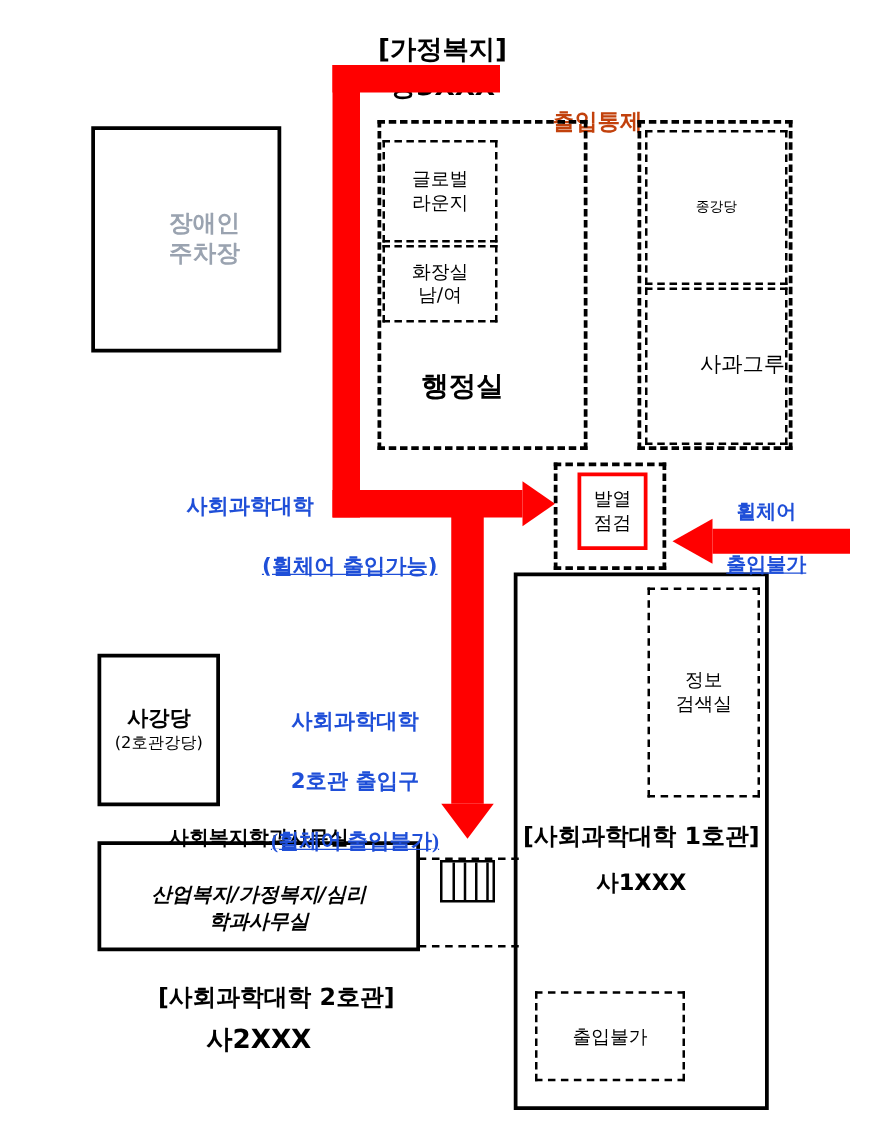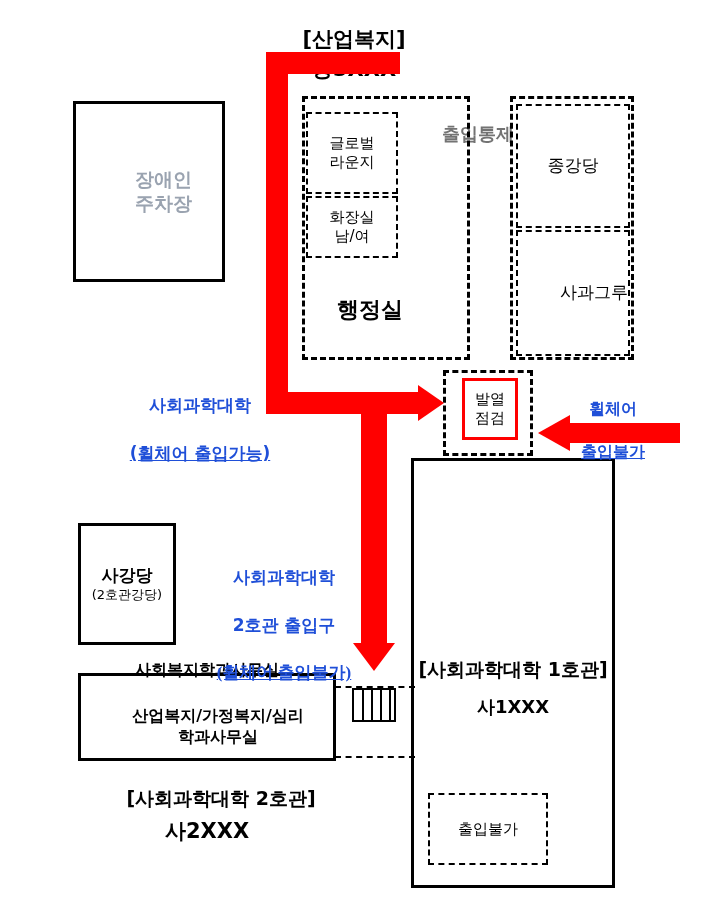--- a/index.html
+++ b/index.html
@@ -32,21 +32,21 @@
   .dashed { border: 3px dashed #000000; }
   .dashed-thin { border: 2px dashed #000000; }
   .label {
     position: absolute;
     text-align: center;
     color: #000000;
     line-height: 1.3;
     white-space: pre-line;
   }
   .blue { color: #1f4fd8; }
-  .red { color: #737373; margin-top: 36px; }
+  .red { color: #c2410c; }
   .bold { font-weight: bold; }
   .under { text-decoration: underline; }
   .arrow {
     position: absolute;
     background: #ff0000;
   }
   .tri {
     position: absolute;
     width: 0;
     height: 0;
@@ -59,21 +59,21 @@
   .stairs div {
     position: absolute;
     background: #000;
   }
 </style>
 </head>
 <body>
 
 <div id="map">
 
-  <div class="label bold" style="left:354px; top:26px; width:300px; transform:translateX(-50%); font-size:21px;">[산업복지]</div>
+  <div class="label bold" style="left:354px; top:26px; width:300px; transform:translateX(-50%); font-size:21px;">[가정복지]</div>
   <div class="label bold" style="left:354px; top:56px; width:300px; transform:translateX(-50%); font-size:21px;">종3XXX</div>
   <div class="label bold red" style="left:478px; top:86px; width:200px; transform:translateX(-50%); font-size:18px;">출입통제</div>
 
   <div class="box solid" style="left:73px; top:101px; width:152px; height:181px;padding-left:29px;">
     <span class="gray-label bold" style="font-size:19px; white-space:pre-line;">장애인
 주차장</span>
   </div>
 
   <div class="box dashed" style="left:302px; top:96px; width:168px; height:264px;"></div>
 
@@ -87,35 +87,39 @@
 남/여</span>
   </div>
 
   <div class="box" style="left:290px; top:262px; width:160px; height:96px;">
     <span class="bold" style="font-size:22px;">행정실</span>
   </div>
 
   <div class="box dashed" style="left:510px; top:96px; width:124px; height:264px;"></div>
 
   <div class="box dashed-thin" style="left:516px; top:104px; width:114px; height:124px;">
-    <span style="font-size:17px;">종강당</span>
+    <span style="font-size:11px;">종강당</span>
   </div>
 
   <div class="box dashed-thin" style="left:516px; top:230px; width:114px; height:126px;align-items:flex-end;">
     <span style="font-size:17px;">사과그루</span>
   </div>
 
   <div class="box dashed" style="left:443px; top:370px; width:90px; height:86px;"></div>
   <div class="box" style="left:462px; top:378px; width:56px; height:62px; border:3px solid #ff0000;">
     <span style="font-size:15px; white-space:pre-line;">발열
 점검</span>
   </div>
 
   <div class="box solid" style="left:411px; top:458px; width:204px; height:430px;"></div>
 
+  <div class="box dashed-thin" style="left:518px; top:470px; width:90px; height:168px;">
+    <span style="font-size:15px; white-space:pre-line;">정보
+검색실</span>
+  </div>
 
   <div class="box dashed-thin" style="left:428px; top:793px; width:120px; height:72px;">
     <span style="font-size:15px;">출입불가</span>
   </div>
 
   <div class="label bold" style="left:513px; top:657px; width:260px; transform:translateX(-50%); font-size:19px;">[사회과학대학 1호관]</div>
   <div class="label bold" style="left:513px; top:695px; width:260px; transform:translateX(-50%); font-size:18px;">사1XXX</div>
 
   <div class="box dashed-thin" style="left:335px; top:686px; width:80px; height:72px; border-top:2px dashed #000; border-bottom:2px dashed #000; border-left:none; border-right:none;"></div>
 
@@ -126,29 +130,29 @@
     <div style="left:35px; top:0; width:2px; height:30px;"></div>
   </div>
 
   <div class="box solid" style="left:78px; top:523px; width:98px; height:122px;">
     <span class="bold" style="font-size:17px;">사강당</span>
     <span style="font-size:13px;">(2호관강당)</span>
   </div>
 
   <div class="box solid" style="left:78px; top:673px; width:258px; height:88px;"></div>
   <div class="label" style="left:207px; top:660px; width:250px; transform:translateX(-50%); font-size:16px; font-weight:bold;">사회복지학과사무실</div>
-  <div class="label" style="left:218px; top:706px; width:202px; transform:translateX(-50%); font-size:16px; font-weight:bold;">산업복지/가정복지/심리
+  <div class="label" style="left:207px; top:706px; width:202px; transform:translateX(-50%); font-size:16px; font-weight:bold;font-style:italic;">산업복지/가정복지/심리
 학과사무실</div>
 
   <div class="label bold" style="left:221px; top:786px; width:300px; transform:translateX(-50%); font-size:19px;">[사회과학대학 2호관]</div>
   <div class="label bold" style="left:207px; top:818px; width:300px; transform:translateX(-50%); font-size:21px;">사2XXX</div>
 
   <div class="label blue bold" style="left:200px; top:372px; width:300px; transform:translateX(-50%); font-size:17px;">
     <div>사회과학대학</div>
-    <div class="under" style="margin-top:4px;">(휠체어 출입가능)</div>
+    <div class="under" style="margin-top:4px;text-align:right;">(휠체어 출입가능)</div>
   </div>
 
   <div class="label blue bold" style="left:284px; top:544px; width:220px; transform:translateX(-50%); font-size:17px;">
     <div>사회과학대학</div>
     <div style="margin-top:4px;">2호관 출입구</div>
     <div class="under" style="margin-top:4px;font-family:Liberation Serif, serif;">(휠체어 출입불가)</div>
   </div>
 
   <div class="label blue bold" style="left:613px; top:378px; width:150px; transform:translateX(-50%); font-size:16px;">
     <div>휠체어</div>

